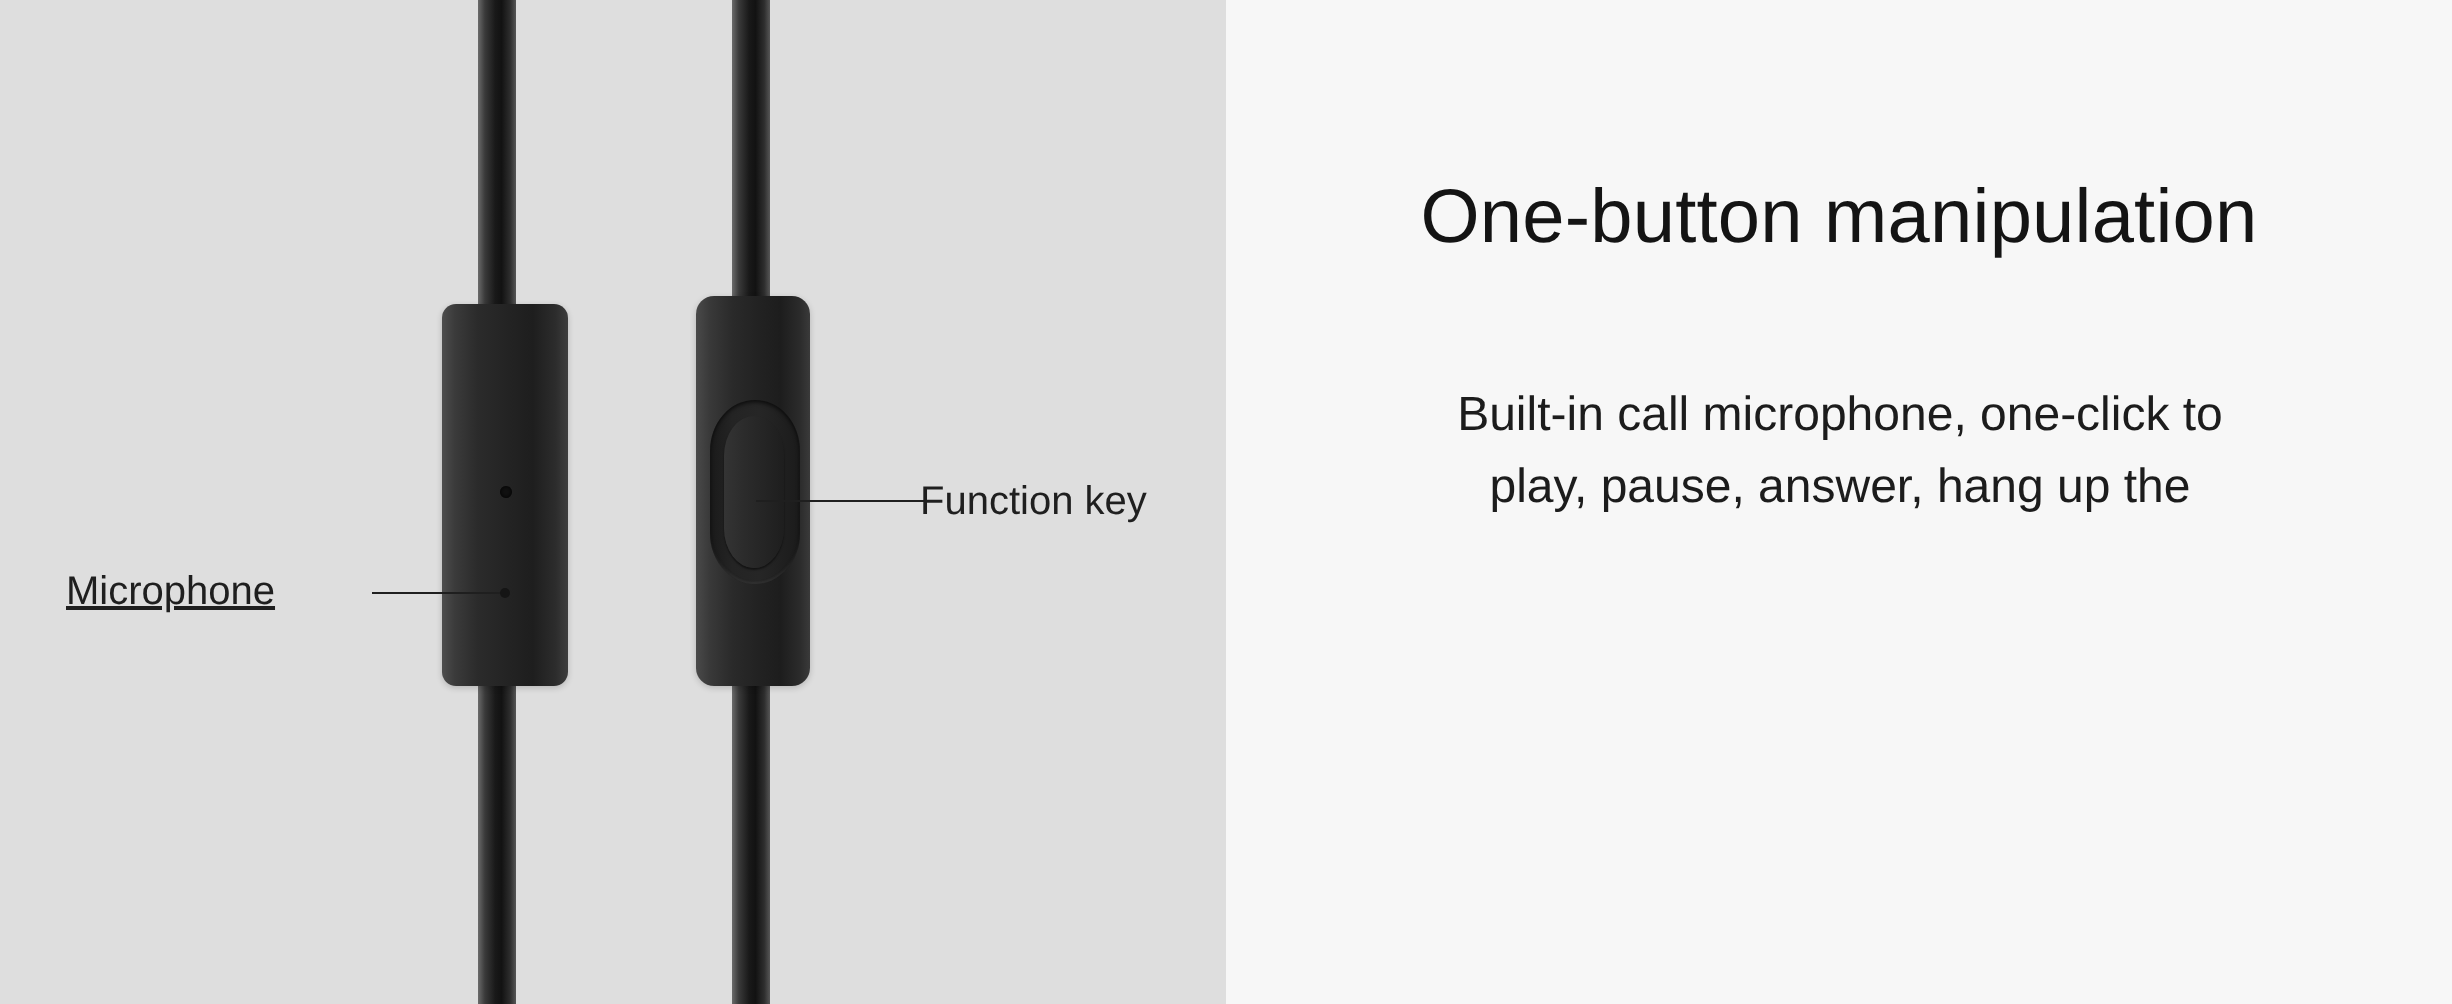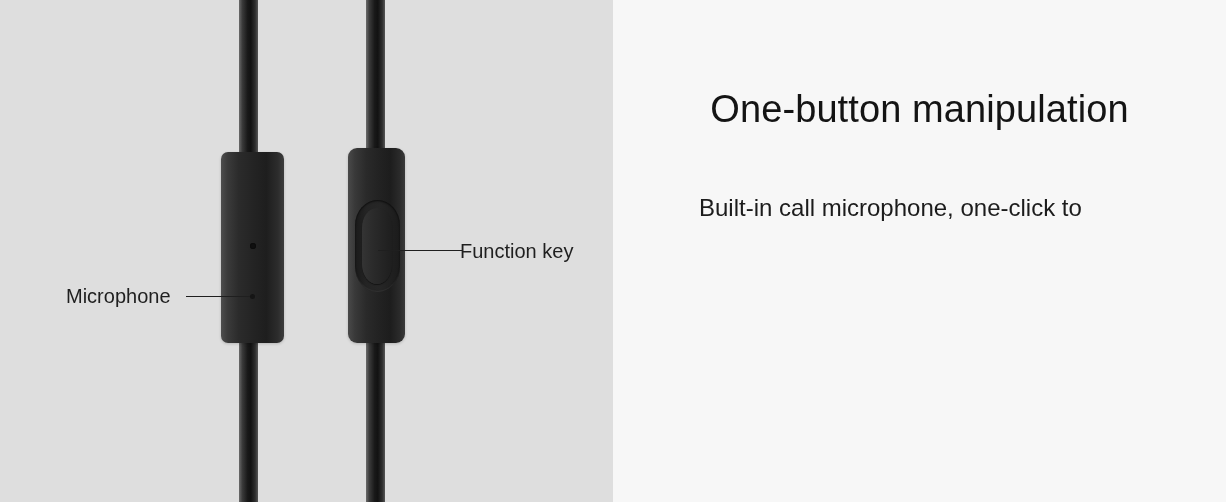--- a/index.html
+++ b/index.html
@@ -126,21 +126,21 @@
   }
 
   
   .callout-label {
     position: absolute;
     font-size: 20px;
     color: #1f1f1f;
     white-space: nowrap;
     line-height: 1;
   }
-  .label-microphone { left: 66px;  top: 286px; }
+  .label-microphone { left: 33px;  top: 286px; text-decoration: underline; }
   .label-function   { left: 460px; top: 241px; }
 
   .leader-line {
     position: absolute;
     height: 1px;
     background: #1f1f1f;
   }
   .leader-microphone { left: 186px; top: 296px; width: 67px; }
   .leader-function   { left: 378px; top: 250px; width: 84px; }
 
@@ -172,20 +172,21 @@
     font-weight: 400;
     color: #141414;
     letter-spacing: 0.1px;
     line-height: 1.15;
   }
   .body-copy {
     position: absolute;
     left: 86px;
     top: 190px;
     width: 442px;
+    text-align: center;
     font-size: 24px;
     font-weight: 400;
     color: #1c1c1c;
     line-height: 36px;
   }
   .body-line { display: block; }
 </style>
 </head>
 <body>
 
@@ -214,16 +215,17 @@
 
     <div class="leader-line leader-function"></div>
     <div class="callout-label label-function">Function key</div>
   </div>
 
   <div class="text-panel">
     <div class="heading">One-button manipulation</div>
 
     <div class="body-copy">
       <span class="body-line">Built-in call microphone, one-click to</span>
+      <span class="body-line">play, pause, answer, hang up the</span>
     </div>
   </div>
 
 </div>
 
 </body></html>

